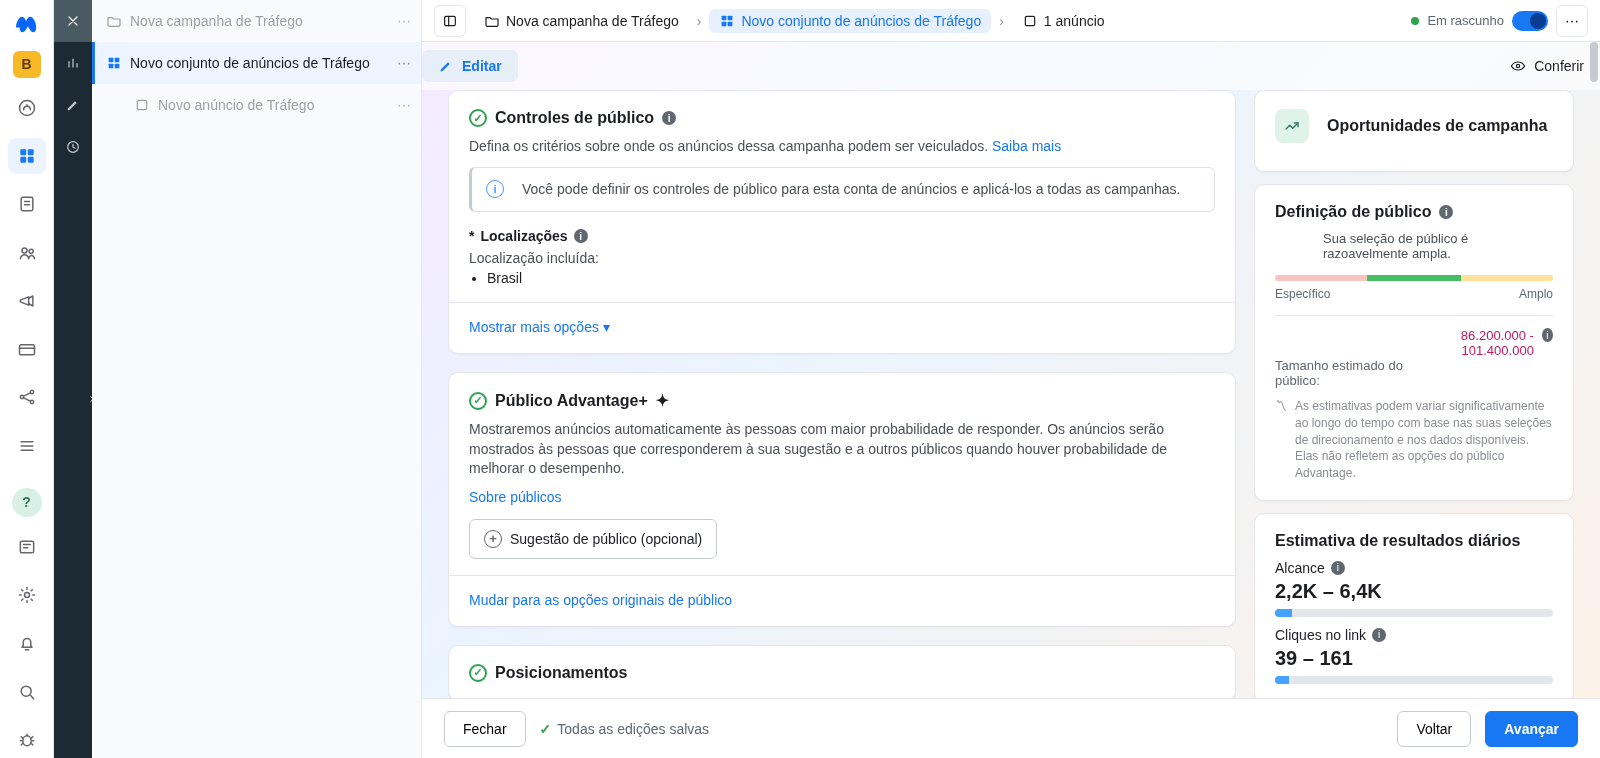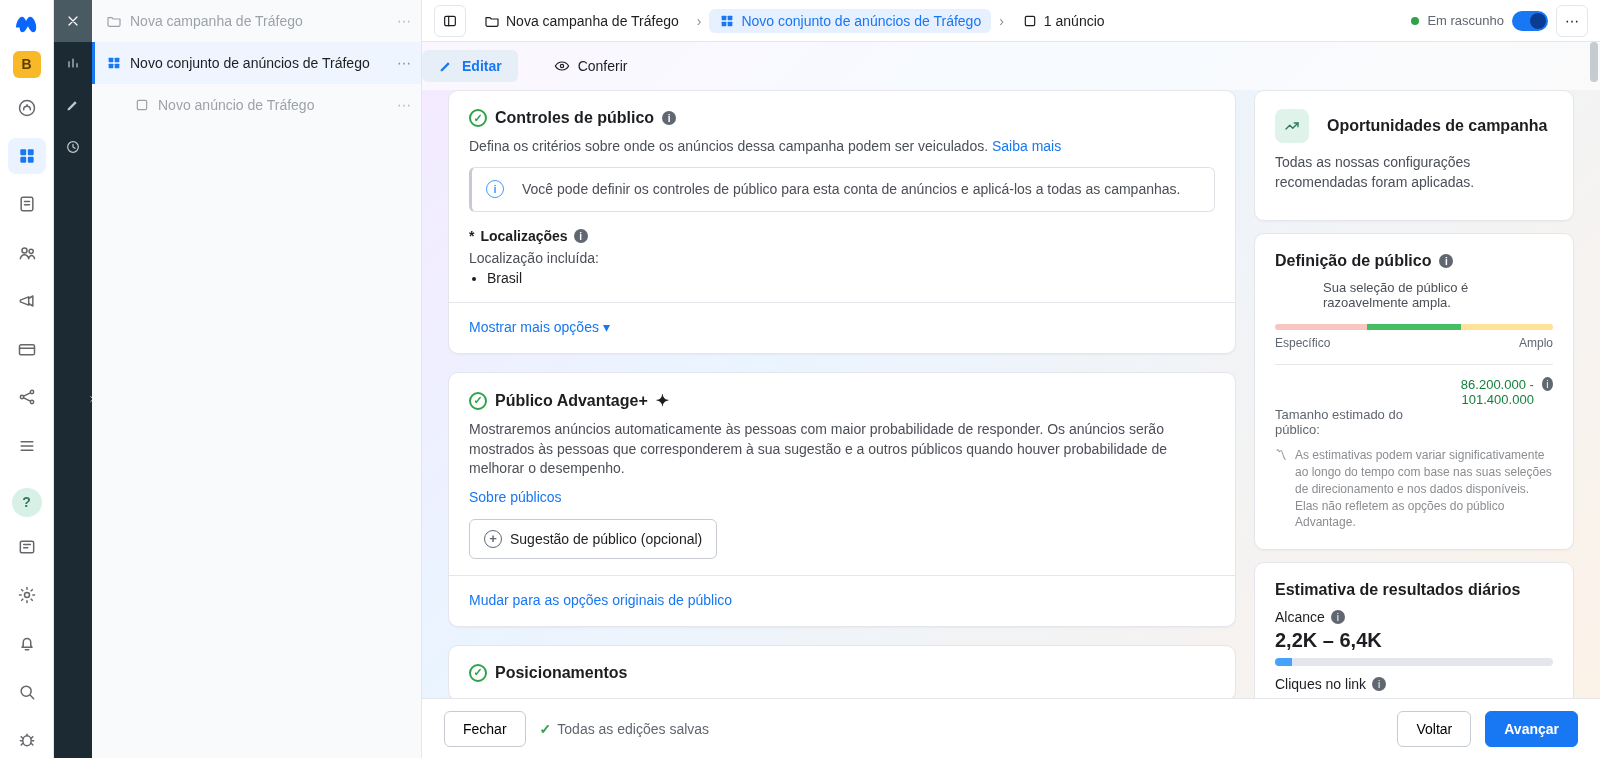--- a/index.html
+++ b/index.html
@@ -53,21 +53,21 @@
   .crumb.active{background:#e7f0ff;color:var(--blue);}
   .crumb svg{width:16px;height:16px;}
   .crumb-sep{color:#8a8d91;}
   .topbar .grow{flex:1;}
   .status-dot{width:8px;height:8px;border-radius:50%;background:#31a24c;}
   .status-lbl{font-size:13px;color:#606770;}
   .toggle{width:36px;height:20px;background:var(--blue);border-radius:10px;position:relative;cursor:pointer;}
   .toggle::after{content:"";position:absolute;right:2px;top:2px;width:16px;height:16px;border-radius:50%;background:#0a3d91;}
   .more-btn{width:32px;height:32px;border:1px solid var(--border);border-radius:6px;display:flex;align-items:center;justify-content:center;cursor:pointer;}
 
-  .tabbar{height:48px;background:rgba(255,255,255,.6);display:flex;align-items:center;justify-content:flex-start;gap:20px;}
+  .tabbar{height:48px;background:rgba(255,255,255,.6);display:flex;align-items:center;justify-content:space-between;gap:20px;}
   .tabbtn{display:flex;align-items:center;gap:8px;padding:8px 16px;border-radius:6px;cursor:pointer;color:#1c1e21;}
   .tabbtn.active{background:#e6eef8;color:var(--blue);font-weight:600;}
   .tabbtn svg{width:16px;height:16px;}
 
   .cols{flex:1;display:flex;gap:18px;padding:0 26px;overflow:hidden;}
   .leftcol{flex:1;min-width:0;display:flex;flex-direction:column;gap:18px;overflow-y:auto;padding-bottom:20px;}
   .rightcol{width:320px;flex-shrink:0;display:flex;flex-direction:column;gap:12px;overflow-y:auto;padding-bottom:20px;}
 
   .card{background:#fff;border:1px solid var(--border);border-radius:10px;padding:18px 20px;box-shadow:0 1px 2px rgba(0,0,0,.04);}
   .card h3{margin:0 0 10px;font-size:16px;display:flex;align-items:center;gap:8px;}
@@ -95,21 +95,21 @@
   
   .opp-ico{width:34px;height:34px;border-radius:8px;background:#dff3ea;display:inline-flex;align-items:center;justify-content:center;color:#2c7a5d;margin-right:10px;}
   .audbar{height:6px;border-radius:3px;background:#f0f2f5;display:flex;overflow:hidden;margin:14px 0 6px;}
   .audbar .seg{height:100%;}
   .audbar .s1{background:#f7c6c0;width:33%;}
   .audbar .s2{background:#45bd62;width:34%;}
   .audbar .s3{background:#ffe29a;width:33%;}
   .barlbls{display:flex;justify-content:space-between;font-size:12px;color:#606770;margin-bottom:14px;}
   .kv{display:flex;justify-content:space-between;align-items:flex-start;border-top:1px solid var(--border);padding-top:12px;margin-top:4px;font-size:13px;}
   .kv .k{color:#606770;max-width:150px;margin-top:30px;}
-  .kv .v{color:#15803d;text-align:right;}
+  .kv .v{color:#be185d;text-align:right;}
   .estnote{display:flex;gap:8px;font-size:12px;color:#8a8d91;margin-top:10px;line-height:1.4;}
   .metric .mlbl{font-size:14px;color:#1c1e21;display:flex;align-items:center;gap:6px;margin-top:10px;}
   .metric .mval{font-size:20px;font-weight:700;margin:4px 0 6px;}
   .metric .mbar{height:8px;background:#e4e6eb;border-radius:4px;overflow:hidden;}
   .metric .mbar .fill{height:100%;background:#45a3ff;}
 
   
   .footer{position:absolute;left:0;right:0;bottom:0;height:60px;background:#fff;border-top:1px solid var(--border);display:flex;align-items:center;padding:0 22px;gap:14px;}
   .btn{padding:9px 18px;border-radius:6px;font-size:14px;cursor:pointer;border:1px solid #c6cbd2;background:#fff;}
   .btn.primary{background:var(--blue);color:#fff;border-color:var(--blue);font-weight:600;}
@@ -394,21 +394,20 @@
       <div class="card">
         <h3>
           <span class="opp-ico">
             <svg class="sicon" viewBox="0 0 24 24" width="18" height="18">
                 <path d="M4 16l5-5 4 4 7-7"></path>
                 <path d="M15 8h5v5"></path>
               </svg>
           </span>
           <span>Oportunidades de campanha</span>
         </h3>
-        <p>Todas as nossas configurações recomendadas foram aplicadas.</p>
       </div>
 
       <div class="card">
         <h3>
           <span>Definição de público</span>
           <span class="infoicon">i</span>
         </h3>
         <div style="font-size:13px;color:#4b4f56;margin-left:48px;">Sua seleção de público é razoavelmente ampla.</div>
         <div class="audbar">
           <div class="seg s1"></div>

